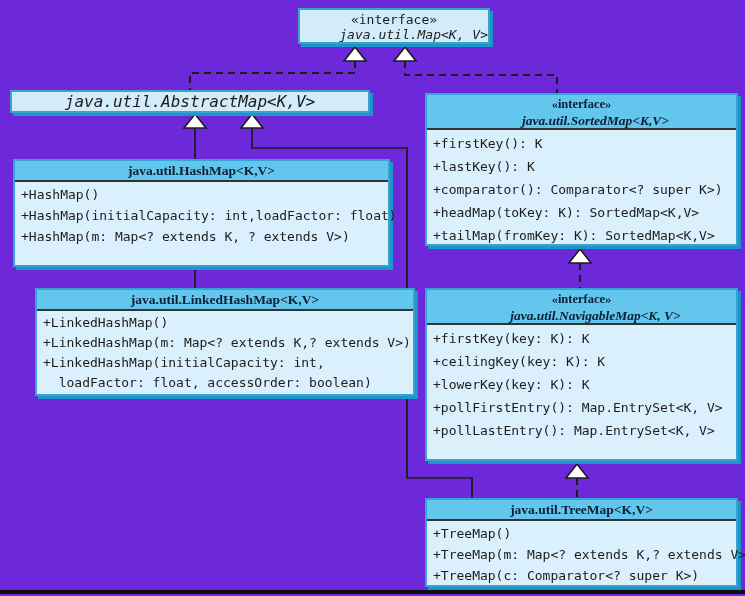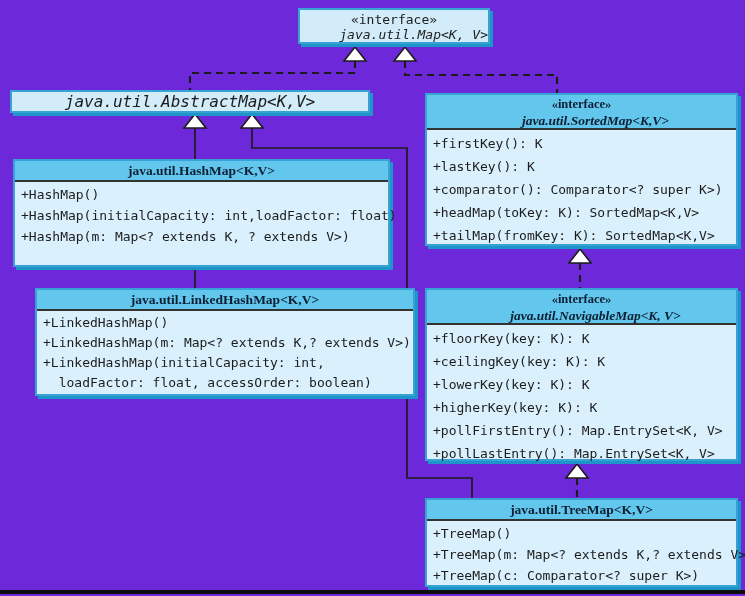--- a/index.html
+++ b/index.html
@@ -139,24 +139,23 @@
         <div class="method-line">+tailMap(fromKey: K): SortedMap&lt;K,V&gt;</div>
       </div>
   </div>
 
   <div class="box navigablemap-box">
     <div class="header hdr-two">
       <div>«interface»</div>
       <div class="hdr-name-italic">java.util.NavigableMap&lt;K, V&gt;</div>
     </div>
     <div class="methods lh23 italic-methods">
-        <div class="method-line">+floorKey(key: K): K</div>
+        <div class="method-line">+firstKey(key: K): K</div>
         <div class="method-line">+ceilingKey(key: K): K</div>
         <div class="method-line">+lowerKey(key: K): K</div>
-        <div class="method-line">+higherKey(key: K): K</div>
         <div class="method-line">+pollFirstEntry(): Map.EntrySet&lt;K, V&gt;</div>
         <div class="method-line">+pollLastEntry(): Map.EntrySet&lt;K, V&gt;</div>
       </div>
   </div>
 
   <div class="box treemap-box">
     <div class="header hdr-one">java.util.TreeMap&lt;K,V&gt;</div>
     <div class="methods lh21">
         <div class="method-line">+TreeMap()</div>
         <div class="method-line">+TreeMap(m: Map&lt;? extends K,? extends V&gt;)</div>

